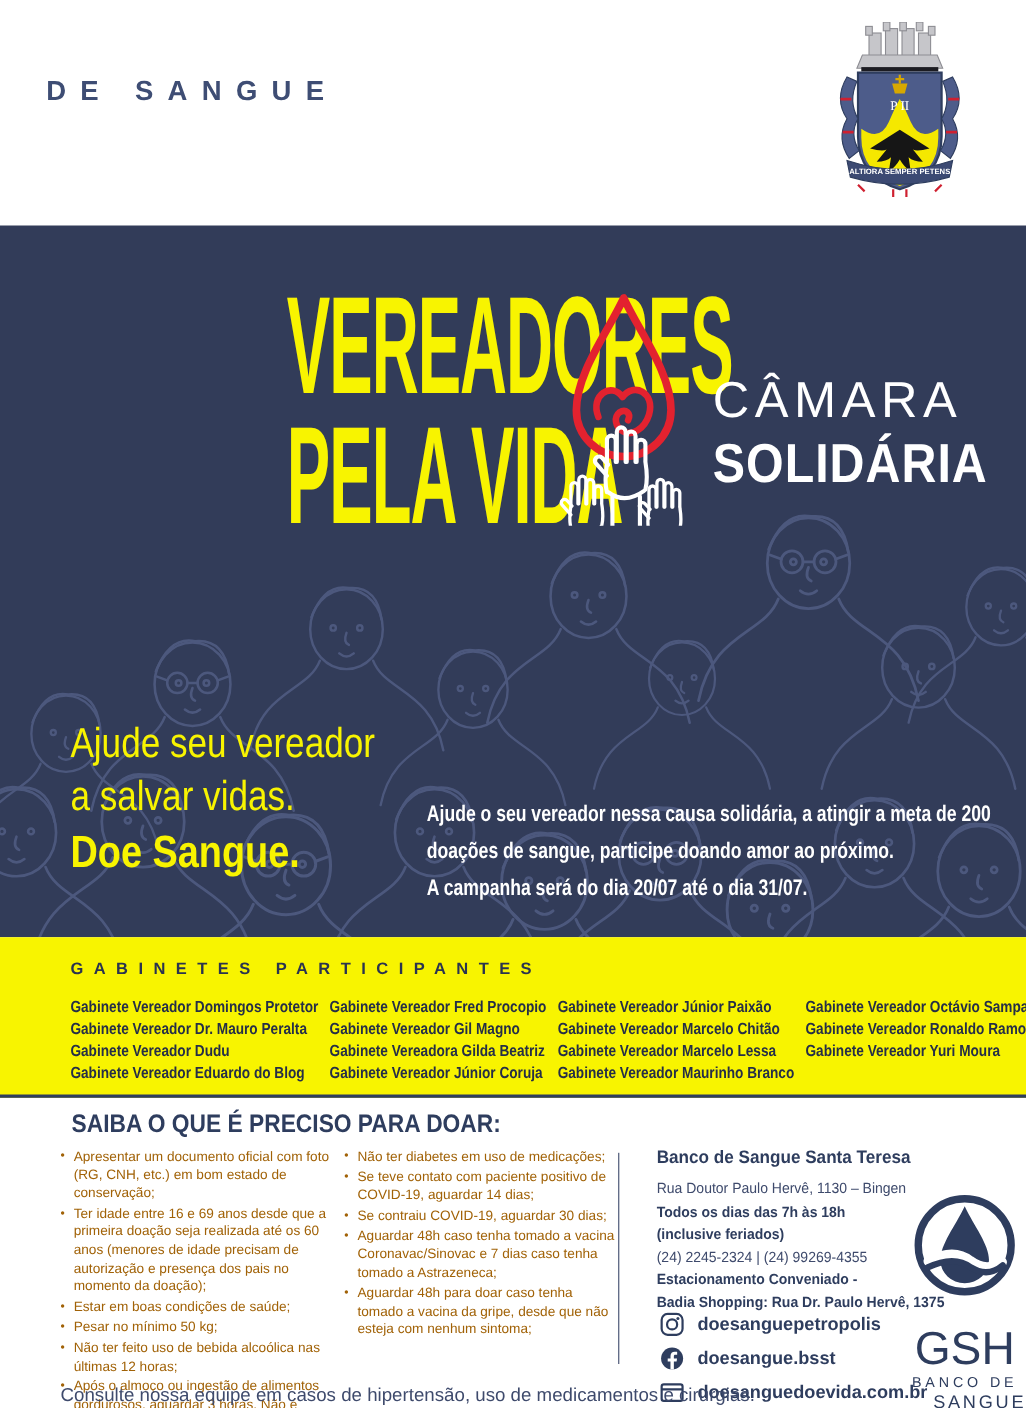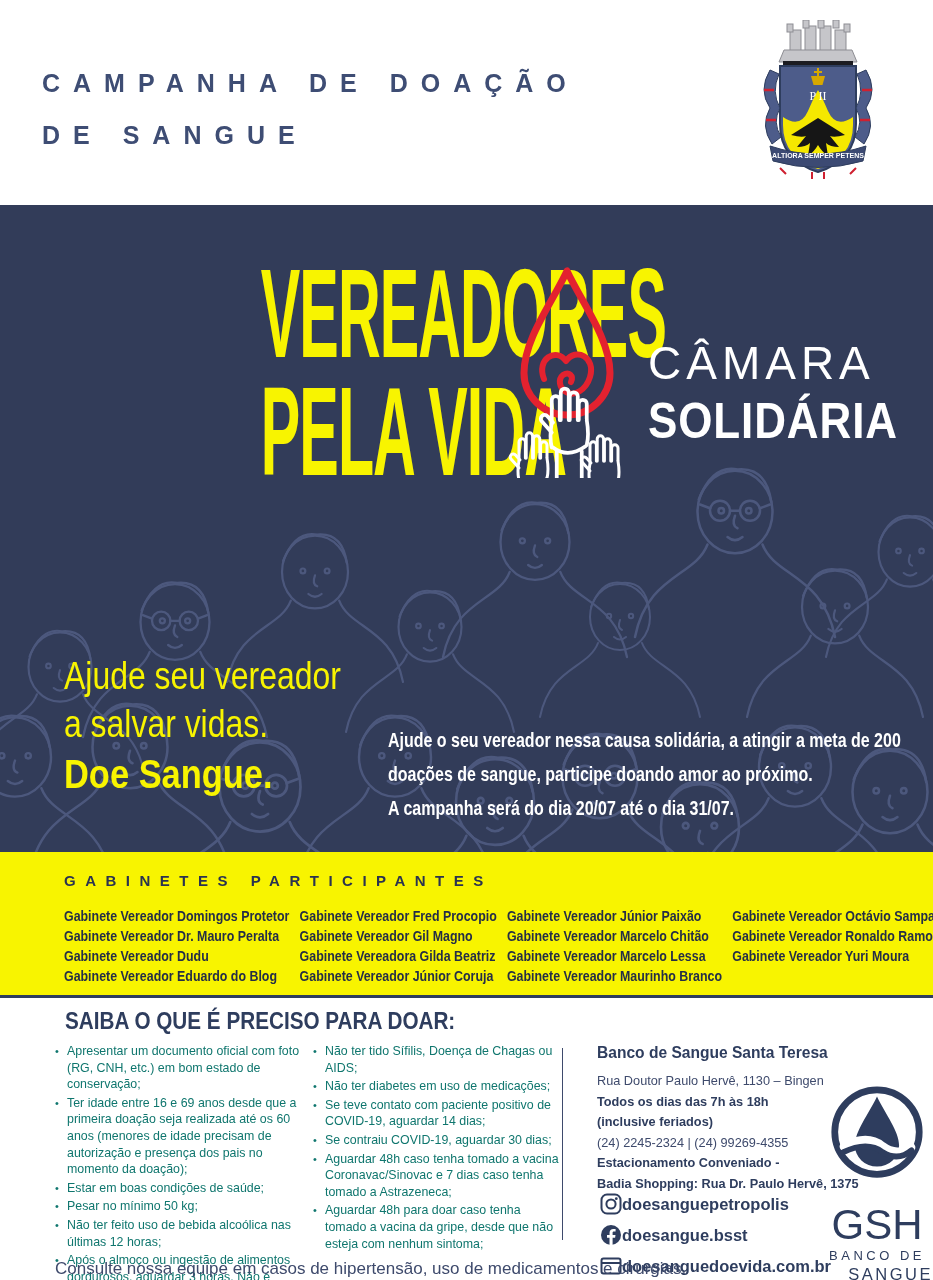--- a/index.html
+++ b/index.html
@@ -44,51 +44,50 @@
   .gab-item { font-size:14.6px; font-weight:bold; color:#252e47; line-height:20px; white-space:nowrap; }
 
   
   .req { position:absolute; top:1001px; left:15px; width:933px; height:279px; background:#ffffff; }
   .req-heading { position:absolute; left:50px; top:7px; color:#2e3d5e; font-weight:bold;
     font-size:23px; white-space:nowrap; transform:scaleX(0.9); transform-origin:left top; }
   .req-col { position:absolute; top:42px; list-style:none; }
   .req-col-left { left:38px; width:262px; }
   .req-col-mid { left:296px; width:252px; }
   .req-item { position:relative; padding-left:14px; font-size:12.4px; line-height:16.6px;
-    color:#0f766e; margin-bottom:2px; }
+    color:#a16207; margin-bottom:2px; }
   .req-item::before { content:"•"; position:absolute; left:2px; top:0; font-size:11px; }
   .v-divider { position:absolute; left:547px; top:47px; height:192px; width:0;
     border-left:1.5px solid #3e4a6c; }
   .req-note { position:absolute; left:40px; top:258px; font-size:17px; color:#3e4a6c; white-space:nowrap; }
 
   .contact { position:absolute; left:582px; top:42px; width:240px; color:#3e4a6c; }
   .contact-name { font-size:16.4px; font-weight:bold; color:#2e3d5e; margin-bottom:9px; white-space:nowrap;
     transform:scaleX(0.95); transform-origin:left top; }
   .contact-line { font-size:13.4px; line-height:20.5px; white-space:nowrap;
     transform:scaleX(0.95); transform-origin:left top; }
   .contact-line.bold { font-weight:bold; color:#2e3d5e; }
   .social { position:absolute; left:585px; top:192px; display:flex; flex-direction:column; gap:9px; }
-  .social-row { display:flex; align-items:center; cursor:pointer; }
+  .social-row { display:flex; align-items:center; gap:12px; cursor:pointer; }
   .social-handle { font-size:16.5px; font-weight:bold; color:#2e3d5e; white-space:nowrap; }
 
   .gsh { position:absolute; left:806px; top:84px; width:112px; text-align:center; color:#2e3d5e; }
   .gsh-acronym { font-size:42px; font-weight:400; line-height:44px; letter-spacing:0; margin-top:18px; }
   .gsh-l1 { font-size:13px; letter-spacing:3.5px; line-height:17px; }
   .gsh-l2 { font-size:16.5px; letter-spacing:2.5px; line-height:20px;text-align:right; }
   .gsh-badge { display:inline-block; margin-top:3px; background:#2e3d5e; color:#ffffff;
     font-size:8px; font-weight:bold; letter-spacing:2px; padding:3px 9px 2px; }
 </style>
 </head>
 <body>
 
 <div class="poster">
 
   <div class="header">
     <div class="campaign-title">
-      <div>CAMPANHA DE DOAÇÃO</div>
       <div>DE SANGUE</div>
     </div>
 
     <svg class="coat" width="136" height="160" viewBox="0 0 136 160">
       <g fill="#c6c6ca" stroke="#8d8d93" stroke-width="1">
         <rect x="40" y="10" width="11" height="22"></rect>
         <rect x="55" y="6" width="11" height="26"></rect>
         <rect x="70" y="6" width="11" height="26"></rect>
         <rect x="85" y="10" width="11" height="22"></rect>
         <rect x="37" y="4" width="6" height="8"></rect>
@@ -250,21 +249,20 @@
       <li class="req-item">Apresentar um documento oficial com foto (RG, CNH, etc.) em bom estado de conservação;</li>
       <li class="req-item">Ter idade entre 16 e 69 anos desde que a primeira doação seja realizada até os 60 anos (menores de idade precisam de autorização e presença dos pais no momento da doação);</li>
       <li class="req-item">Estar em boas condições de saúde;</li>
       <li class="req-item">Pesar no mínimo 50 kg;</li>
       <li class="req-item">Não ter feito uso de bebida alcoólica nas últimas 12 horas;</li>
       <li class="req-item">Após o almoço ou ingestão de alimentos gordurosos, aguardar 3 horas. Não é necessário estar em jejum;</li>
 
     </ul>
 
     <ul class="req-col req-col-mid">
-      <li class="req-item">Não ter tido Sífilis, Doença de Chagas ou AIDS;</li>
       <li class="req-item">Não ter diabetes em uso de medicações;</li>
       <li class="req-item">Se teve contato com paciente positivo de COVID-19, aguardar 14 dias;</li>
       <li class="req-item">Se contraiu COVID-19, aguardar 30 dias;</li>
       <li class="req-item">Aguardar 48h caso tenha tomado a vacina Coronavac/Sinovac e 7 dias caso tenha tomado a Astrazeneca;</li>
       <li class="req-item">Aguardar 48h para doar caso tenha tomado a vacina da gripe, desde que  não esteja com nenhum sintoma;</li>
     </ul>
 
     <div class="v-divider"></div>
 
     <div class="contact">

